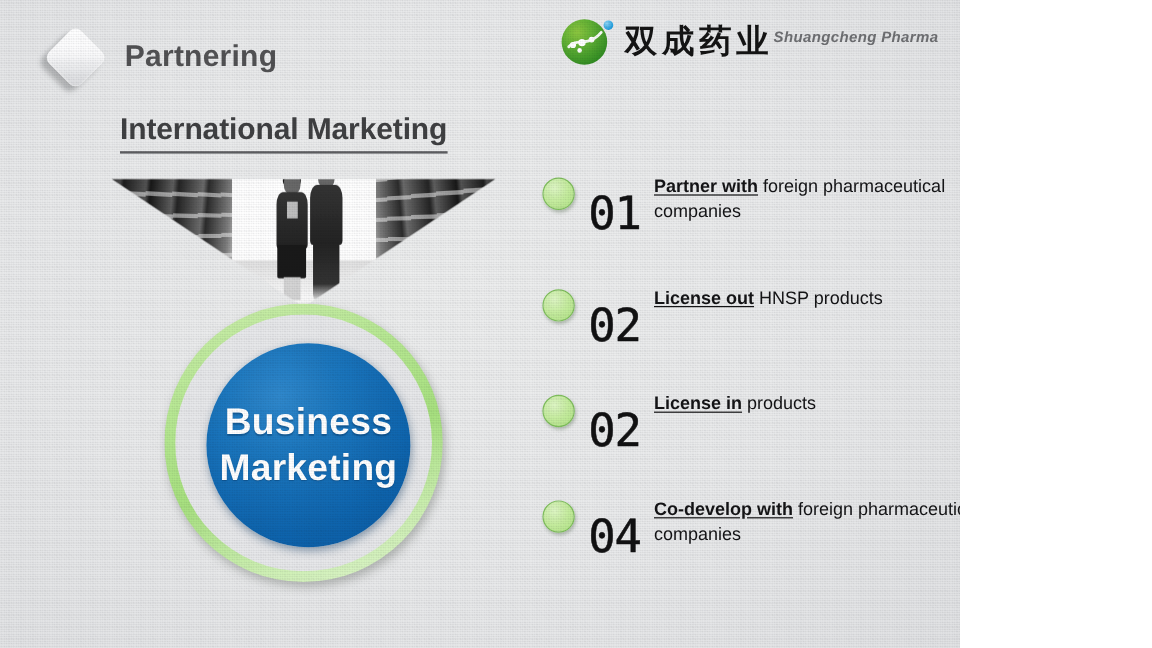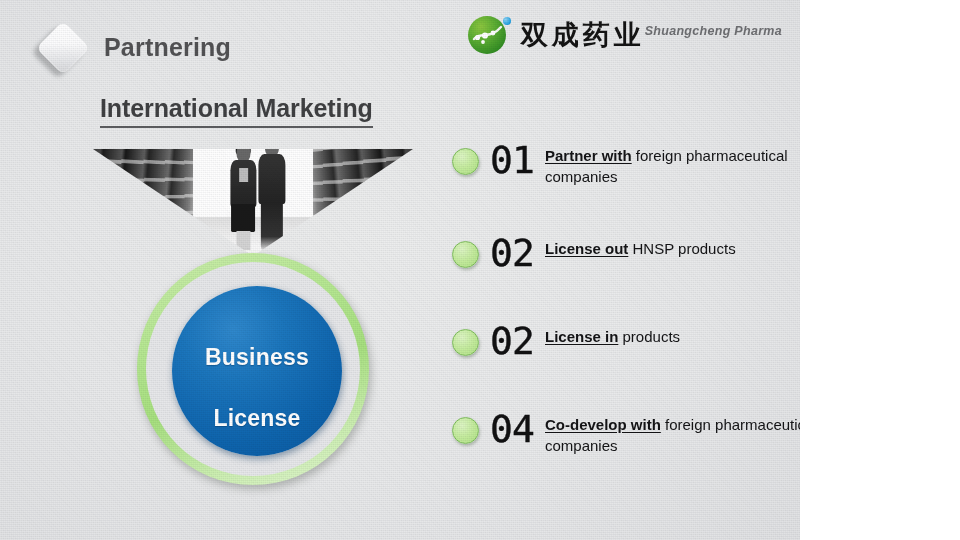--- a/index.html
+++ b/index.html
@@ -187,24 +187,23 @@
   #bt-circle {
     position: absolute; left: 35px; top: 33px;
     width: 170px; height: 170px; border-radius: 50%;
     background: radial-gradient(circle at 36% 26%, #2f88cc 0%, #1b76bd 30%, #0e64ad 68%, #0a589f 100%);
     box-shadow: 1px 3px 7px rgba(20,60,100,.45);
     display: flex; flex-direction: column;
     align-items: center; justify-content: center;
     text-align: center;
   }
   #bt-circle span {
-    color: #ffffff; font-size: 23px; font-weight: bold;
+    color: #ffffff; font-size: 31px; font-weight: bold;
     line-height: 1.22; letter-spacing: .2px;
     text-shadow: 0 1px 1px rgba(0,40,80,.35);
-    margin-top: 33px;
   }
 
   
   #points { position: absolute; left: 452px; top: 139px; width: 470px; }
   .point-row {
     position: absolute; left: 0;
     display: flex; align-items: flex-start;
   }
   .bullet-dot {
     width: 27px; height: 27px; border-radius: 50%;
@@ -217,21 +216,21 @@
   .point-num {
     flex: 0 0 auto;
     width: 66px;
     text-align: center;
     font-family: "DejaVu Sans Mono", monospace;
     font-size: 38px;
     font-weight: normal;
     color: #111112;
     letter-spacing: -1px;
     line-height: 1;
-    margin-top: 2px;
+    margin-top: 20px;
     -webkit-text-stroke: .4px #111112;
   }
   .point-text {
     font-size: 15px; color: #141416; line-height: 1.42;
     max-width: 300px; padding-top: 6px;
   }
   .point-text b { font-weight: bold; text-decoration: underline; text-underline-offset: 2px; }
 </style>
 </head>
 <body>
@@ -296,21 +295,21 @@
         <div class="p-torso"></div>
         <div class="p-legs"></div>
       </div>
     </div>
   </div>
 
   <div id="bt-badge">
     <div id="bt-ring"></div>
     <div id="bt-circle">
       <span>Business</span>
-      <span>License</span>
+      <span>Marketing</span>
     </div>
   </div>
 
   <div id="points">
 
     <div class="point-row" style="top:0px">
       <div class="bullet-dot"></div>
       <div class="point-num">01</div>
       <div class="point-text">
         <b>Partner with</b><span> foreign pharmaceutical companies</span>

